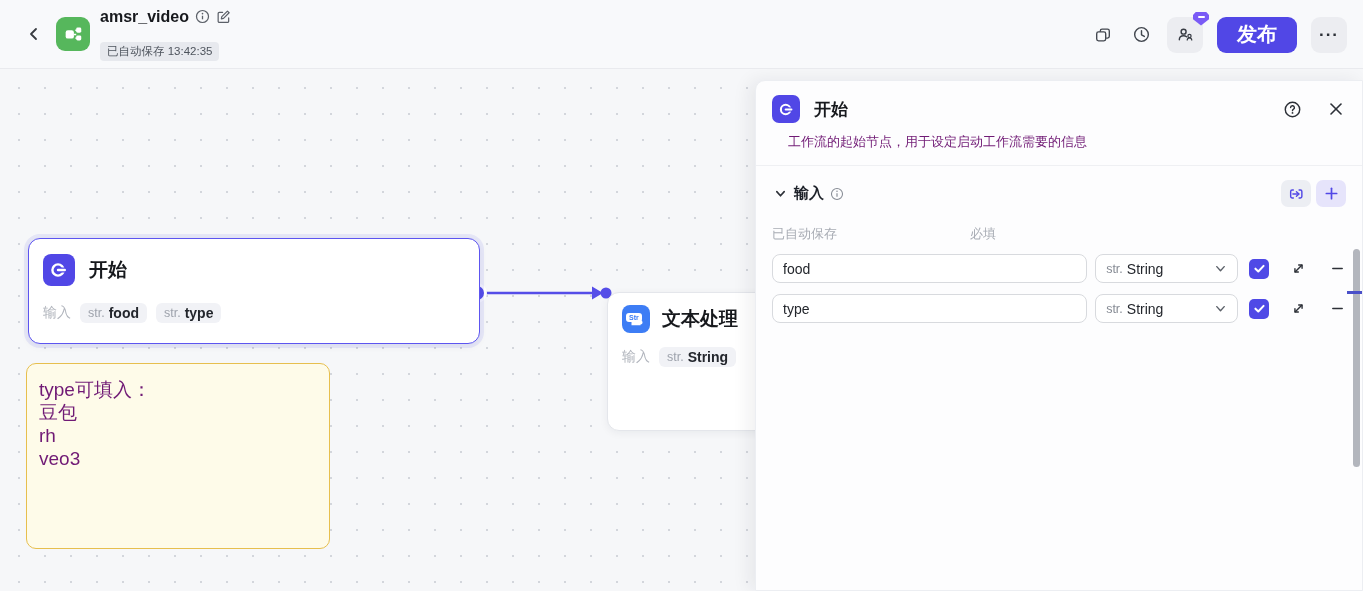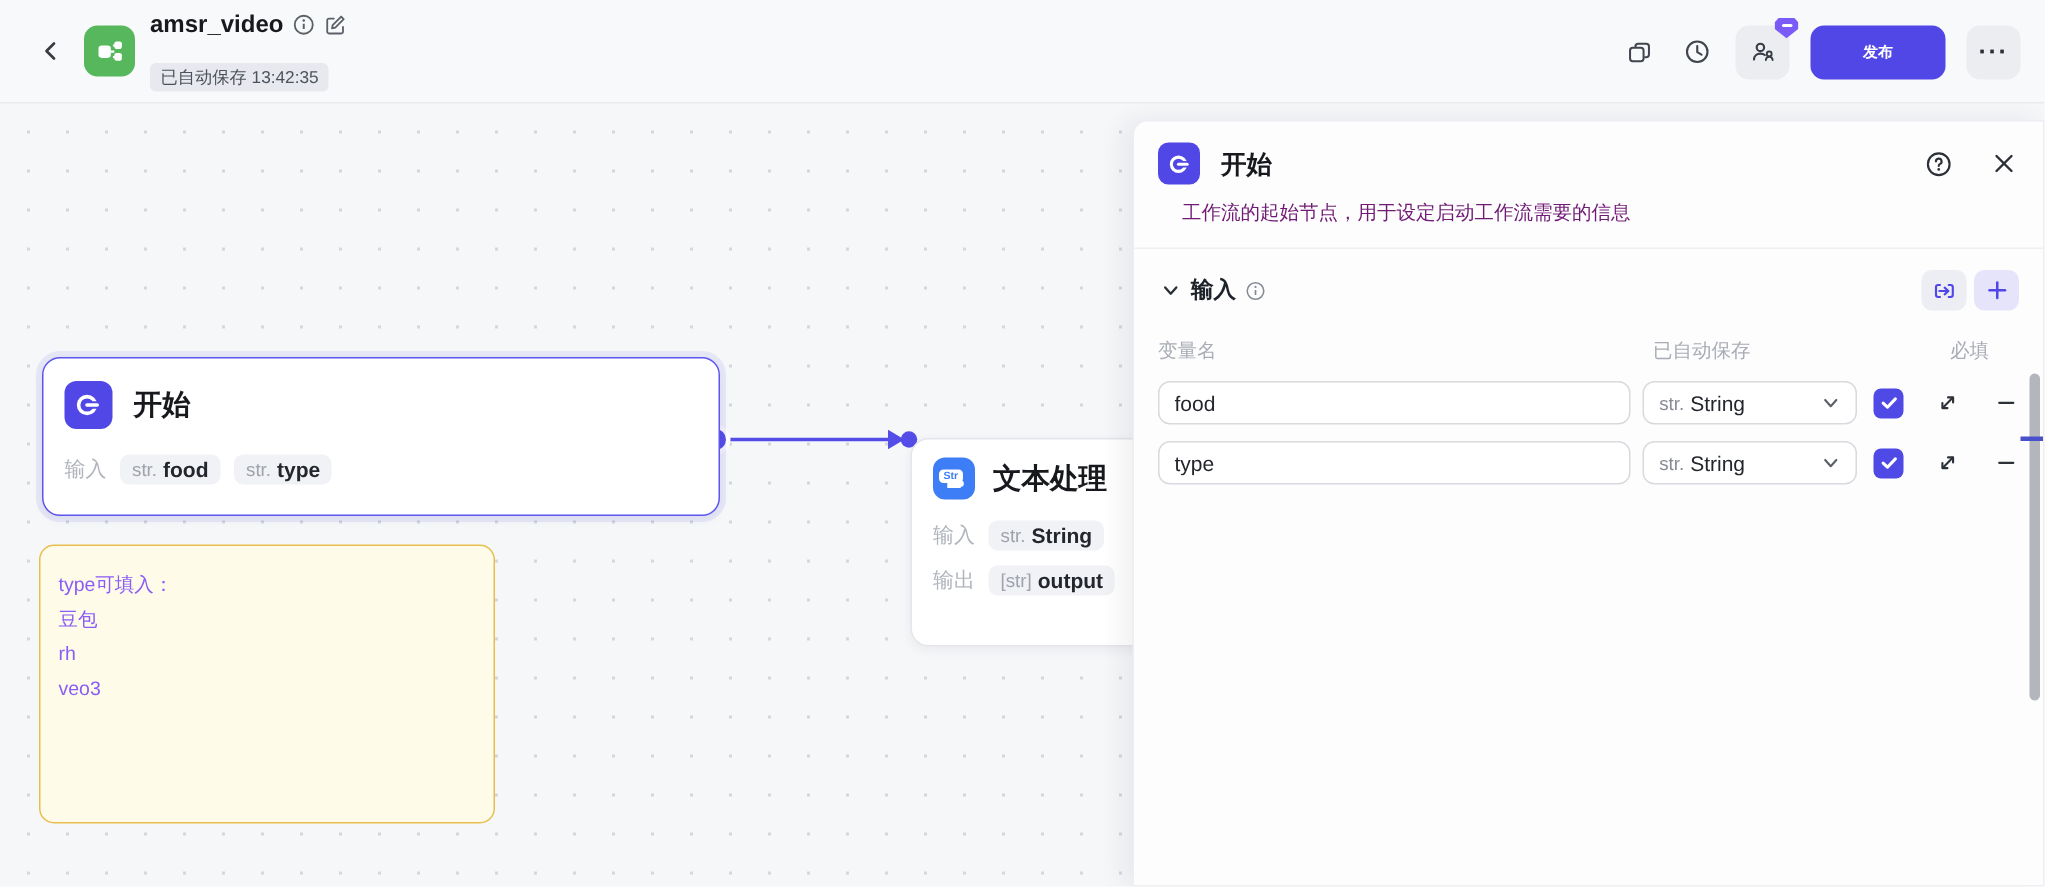--- a/index.html
+++ b/index.html
@@ -19,21 +19,21 @@
   .autosave { align-self:flex-start; background:#e7e9ee; color:#4d535c; font-size:11.5px;
               padding:2px 7px; border-radius:4px; }
   .topbar-right { position:absolute; right:16px; top:0; height:69px; display:flex; align-items:center; gap:14px; }
   .tb-icon { width:24px; height:24px; display:flex; align-items:center; justify-content:center; cursor:pointer; }
   .collab-btn { position:relative; width:36px; height:36px; background:#ecedf1; border-radius:9px;
                 display:flex; align-items:center; justify-content:center; cursor:pointer; }
   .collab-badge { position:absolute; top:-5px; right:-6px; width:16px; height:14px; background:#7a5bf6;
                   clip-path:polygon(20% 0,80% 0,100% 25%,100% 55%,50% 100%,0 55%,0 25%);
                   display:flex; align-items:center; justify-content:center; }
   .collab-badge span { display:block; width:7px; height:2px; background:#fff; margin-top:-3px; border-radius:1px; }
-  .publish-btn { height:36px; padding:0 35px; background:#5147e6; color:#fff; font-size:10px; font-weight:bold;
+  .publish-btn { height:36px; padding:0 20px; background:#5147e6; color:#fff; font-size:20px; font-weight:bold;
                  border:none; border-radius:9px; cursor:pointer; }
   .more-btn { width:36px; height:36px; background:#ecedf1; border-radius:9px; display:flex; align-items:center;
               justify-content:center; font-size:17px; font-weight:bold; color:#2c3037; letter-spacing:1px; cursor:pointer; }
 
   
   .canvas { position:absolute; left:0; top:69px; width:100%; height:522px;
             background-color:#f6f7f9;
             background-image:radial-gradient(#d3d6dc 1.1px, transparent 1.1px);
             background-size:26px 26px; background-position:6px 6px; }
 
@@ -54,21 +54,21 @@
   .text-node { left:607px; top:223px; width:175px; height:139px; border:1px solid #e4e6eb;
                box-shadow:0 2px 8px rgba(25,28,45,.06); }
   .text-node .node-head { padding-top:12px; gap:12px; }
   .text-node .node-icon { width:28px; height:28px; }
   .text-node .node-row { margin-top:14px; }
   .str-tag { position:absolute; left:4px; top:8px; background:#fff; color:#3d7df5; font-size:7px;
              font-weight:bold; padding:1px 3px; border-radius:3px; }
 
   .note { position:absolute; left:26px; top:294px; width:304px; height:186px; background:#fefbe9;
           border:1.5px solid #e7bf4e; border-radius:10px; padding:14px 12px; }
-  .note-line { font-size:13px; color:#8b5cf6; line-height:23px; white-space:pre; }
+  .note-line { font-size:19px; color:#701a75; line-height:23px; white-space:pre; }
 
   
   .edge-svg { position:absolute; left:0; top:0; width:100%; height:100%; pointer-events:none; }
 
   
   .panel { position:absolute; left:755px; top:80px; width:608px; height:511px; background:#fdfdfe;
            border:1px solid #eceef2; border-radius:10px 0 0 0;
            box-shadow:-6px 0 18px rgba(25,28,45,.07); z-index:20; }
   .panel-head { display:flex; align-items:center; gap:14px; padding:14px 16px 0 16px; }
   .panel-icon { width:28px; height:28px; border-radius:7px; background:#5147e6;
@@ -215,27 +215,20 @@
         </div>
         <span class="node-title">文本处理</span>
       </div>
       <div class="node-row">
         <span class="row-label">输入</span>
         <span class="pill">
           <span class="pfx">str.</span>
             <span class="val">String</span>
         </span>
       </div>
-      <div class="node-row" style="margin-top:10px">
-        <span class="row-label">输出</span>
-        <span class="pill">
-          <span class="pfx">[str]</span>
-            <span class="val">output</span>
-        </span>
-      </div>
     </div>
 
     <div class="note">
       <div class="note-line">type可填入：</div>
       <div class="note-line">豆包</div>
       <div class="note-line">rh</div>
       <div class="note-line">veo3</div>
     </div>
   </div>
 
@@ -292,21 +285,20 @@
         <div class="sec-btn lav">
           <svg width="15" height="15" viewBox="0 0 16 16">
             <line x1="8" y1="2.5" x2="8" y2="13.5" stroke="#5147e6" stroke-width="1.8" stroke-linecap="round"></line>
             <line x1="2.5" y1="8" x2="13.5" y2="8" stroke="#5147e6" stroke-width="1.8" stroke-linecap="round"></line>
           </svg>
         </div>
       </div>
     </div>
 
     <div class="cols">
-      <span class="col-name">变量名</span>
       <span class="col-type">已自动保存</span>
       <span class="col-req">必填</span>
     </div>
 
     <div class="var-row">
       <input class="var-input" value="food" style="">
       <div class="type-select">
         <span class="pfx">str.</span>
         <span class="val">String</span>
         <span class="chev">

